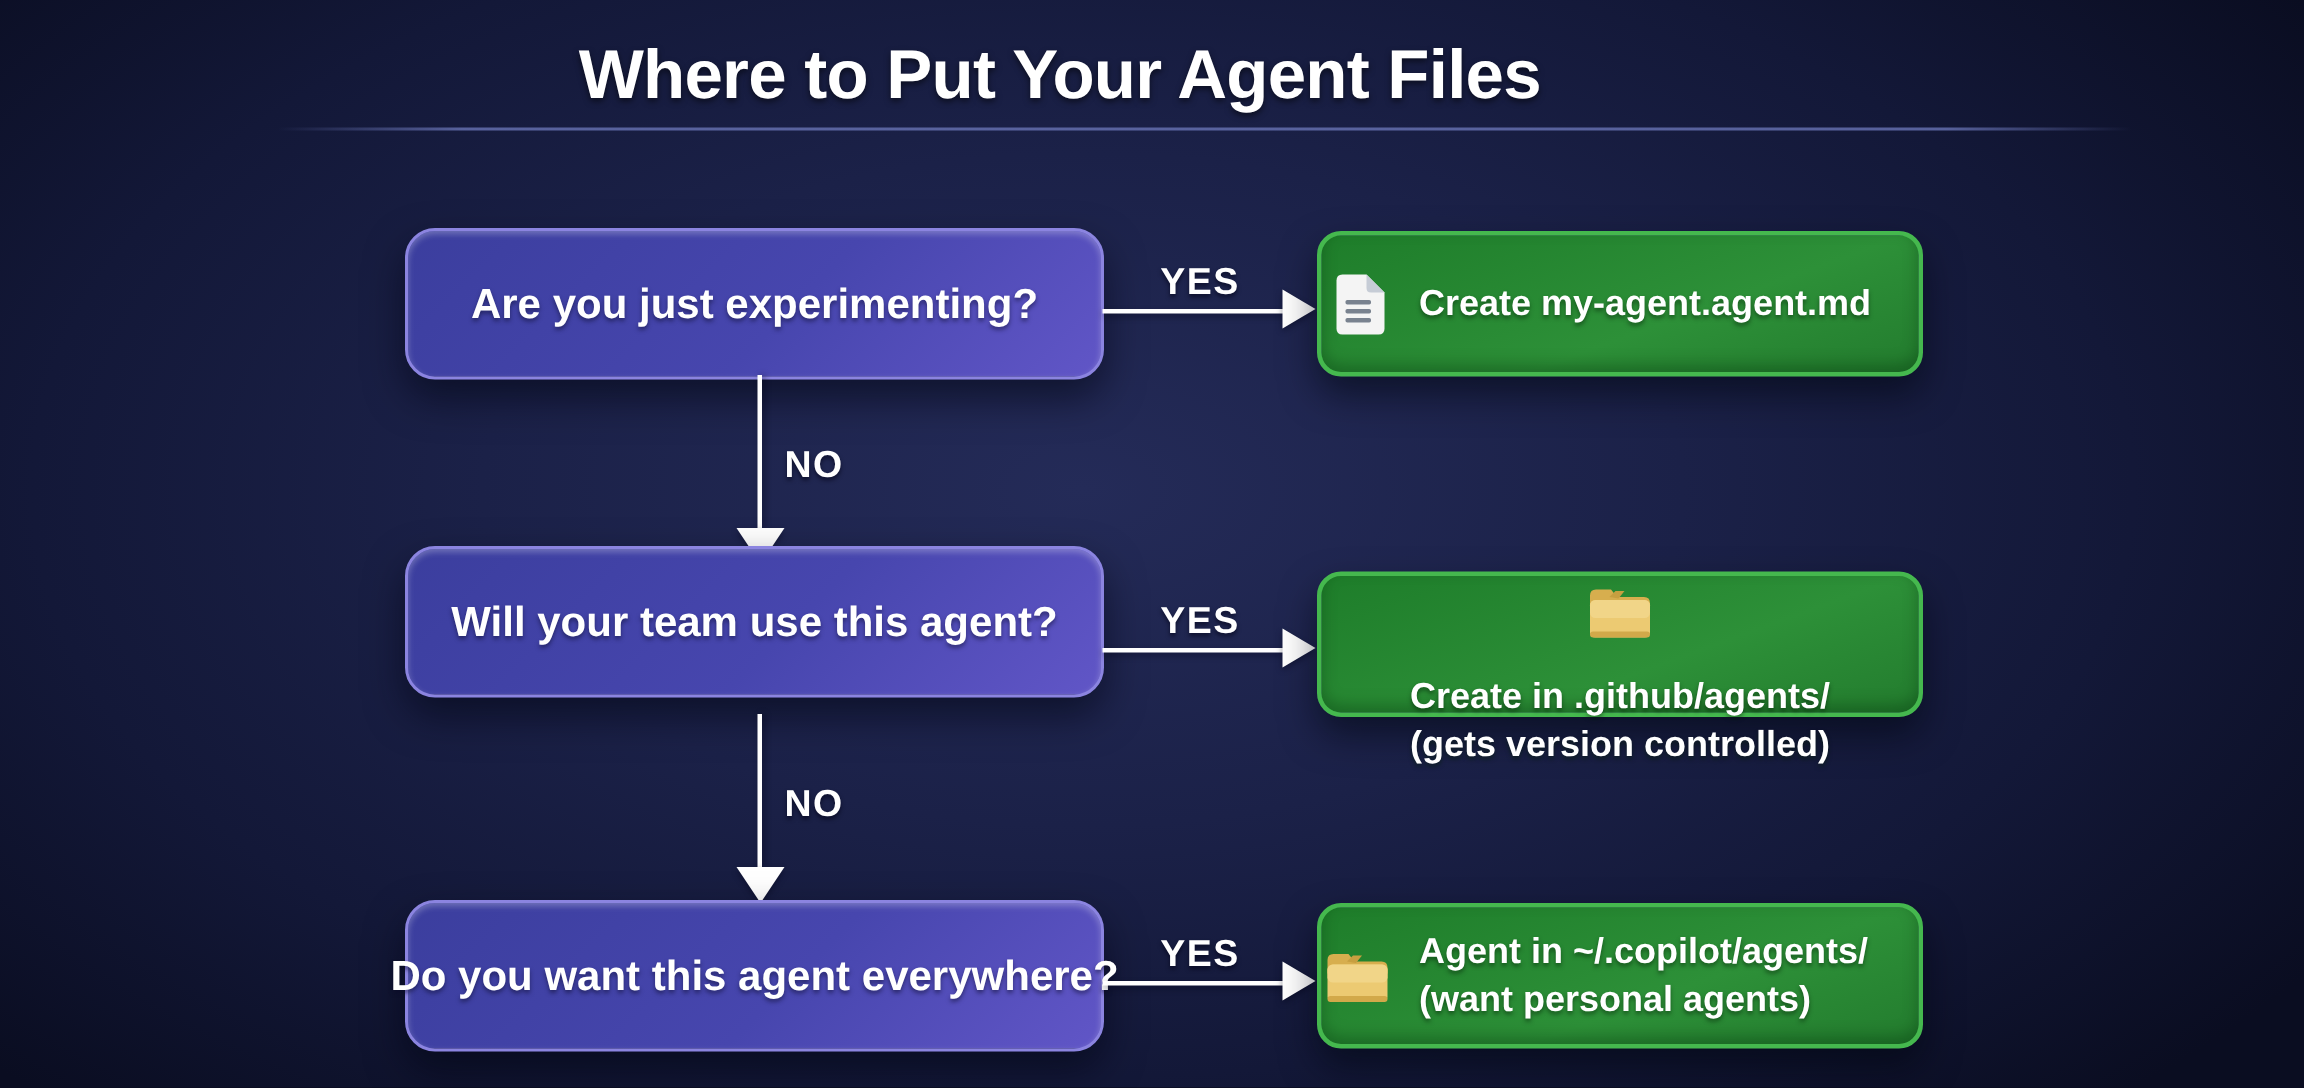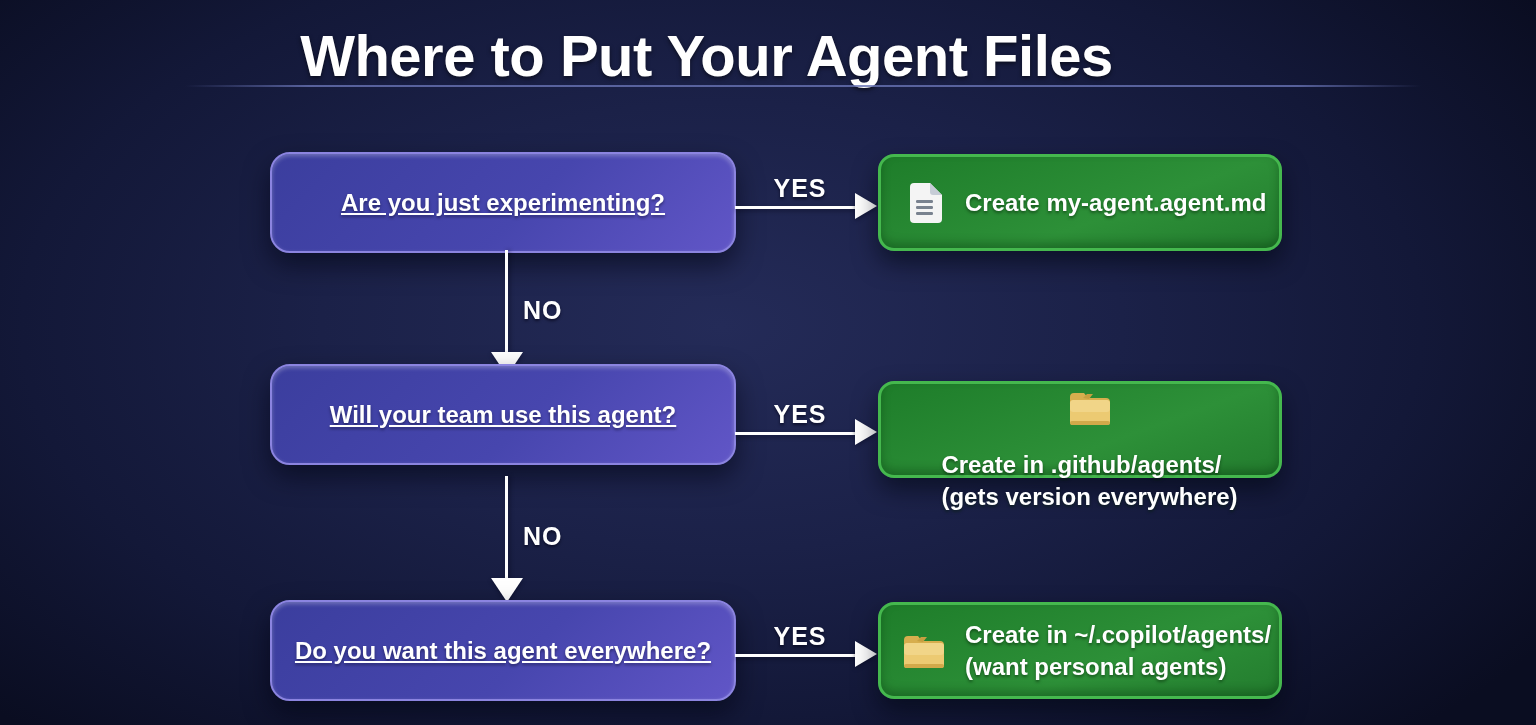--- a/index.html
+++ b/index.html
@@ -9,21 +9,21 @@
     background: #0a0d20;
   }
   .stage {
     position: relative; width: 1536px; height: 725px;
     background:
       radial-gradient(1000px 560px at 47% 45%,
         #242b58 0%, #1b2148 40%, #131838 70%, #0a0d21 100%);
   }
   .title {
     position: absolute; left: 0; top: 22px; width: 1413px;
-    text-align: center; color: #ffffff; font-size: 58px; font-weight: bold;
+    text-align: center; color: #ffffff; font-size: 46px; font-weight: bold;
     letter-spacing: -0.5px; text-shadow: 0 2px 4px rgba(0,0,0,0.55);
   }
   .divider {
     position: absolute; left: 185px; top: 85px; width: 1236px; height: 2px;
     background: linear-gradient(90deg,
       rgba(100,110,175,0) 0%, rgba(104,115,180,0.8) 10%,
       rgba(104,115,180,0.8) 90%, rgba(100,110,175,0) 100%);
   }
 
   .qbox {
@@ -32,38 +32,37 @@
     background: linear-gradient(135deg,
       var(--question-fill-start, #3b3e9e) 0%,
       #4746ae 55%,
       var(--question-fill-end, #6156c7) 100%);
     border: 2px solid var(--question-border, #8b84e0);
     box-shadow: 0 12px 26px rgba(2,4,16,0.55),
                 inset 0 2px 4px rgba(255,255,255,0.28);
     display: flex; align-items: center; justify-content: center;
   }
   .qbox span {
-    color: #ffffff; font-size: 24px; font-weight: bold;
+    color: #ffffff; font-size: 28px; font-weight: bold;
     text-shadow: 0 2px 3px rgba(10,10,40,0.5);
     white-space: nowrap;
-    text-decoration: underline;
   }
 
   .abox {
     position: absolute; left: 878px; width: 404px; height: 97px;
     border-radius: 16px;
     background: linear-gradient(160deg,
       var(--answer-fill-start, #1e7d2a) 0%,
       var(--answer-fill-end, #2d9038) 60%,
       #237c2e 100%);
     border: 3px solid var(--answer-border, #45b84e);
     box-shadow: 0 12px 24px rgba(2,6,14,0.55),
                 inset 0 -5px 10px rgba(0,45,8,0.35);
     display: flex; align-items: center; gap: 17px;
-    padding-left: 19px; box-sizing: border-box;
+    box-sizing: border-box;
   }
   .abox .icon { flex: 0 0 auto; width: 48px; height: 48px; }
   .abox .lines { display: flex; flex-direction: column; }
   .abox .lines span {
     color: #ffffff; font-size: 24px; font-weight: bold; line-height: 32px;
     text-shadow: 0 2px 3px rgba(4,30,6,0.5); white-space: nowrap;
   }
 
   .yes-label, .no-label {
     position: absolute; color: #ffffff; font-size: 25px; font-weight: bold;
@@ -141,21 +140,21 @@
       <svg width="48" height="48" viewBox="0 0 48 48">
         <path d="M4 13 q0-4 4-4 h10 l4 5 h18 q4 0 4 4 v4 H4 Z" fill="#d7ae4e"></path>
         <path d="M17 14 l4-4 h6 l-4 5 Z" fill="#c79f40"></path>
         <rect x="4" y="16" width="40" height="25" rx="3.5" fill="#ecca72"></rect>
         <rect x="4" y="16" width="40" height="12" rx="3.5" fill="#f1d588"></rect>
         <rect x="4" y="37" width="40" height="4" rx="2" fill="#d2a94a"></rect>
       </svg>
     </span>
     <span class="lines">
       <span>Create in .github/agents/</span>
-      <span>(gets version everywhere)</span>
+      <span>(gets version controlled)</span>
     </span>
   </div>
 
   <div class="vline" style="top:476px;"></div>
   <div class="vhead" style="top:578px;"></div>
   <div class="no-label" style="top:522px;">NO</div>
 
   <div class="qbox" style="left:270px; top:600px;">
     <span>Do you want this agent everywhere?</span>
   </div>
@@ -166,18 +165,18 @@
     <span class="icon">
       <svg width="48" height="48" viewBox="0 0 48 48">
         <path d="M4 13 q0-4 4-4 h10 l4 5 h18 q4 0 4 4 v4 H4 Z" fill="#d7ae4e"></path>
         <path d="M17 14 l4-4 h6 l-4 5 Z" fill="#c79f40"></path>
         <rect x="4" y="16" width="40" height="25" rx="3.5" fill="#ecca72"></rect>
         <rect x="4" y="16" width="40" height="12" rx="3.5" fill="#f1d588"></rect>
         <rect x="4" y="37" width="40" height="4" rx="2" fill="#d2a94a"></rect>
       </svg>
     </span>
     <span class="lines">
-      <span>Create in ~/.copilot/agents/</span>
+      <span>Agent in ~/.copilot/agents/</span>
       <span>(want personal agents)</span>
     </span>
   </div>
 
 </div>
 
 </body></html>

